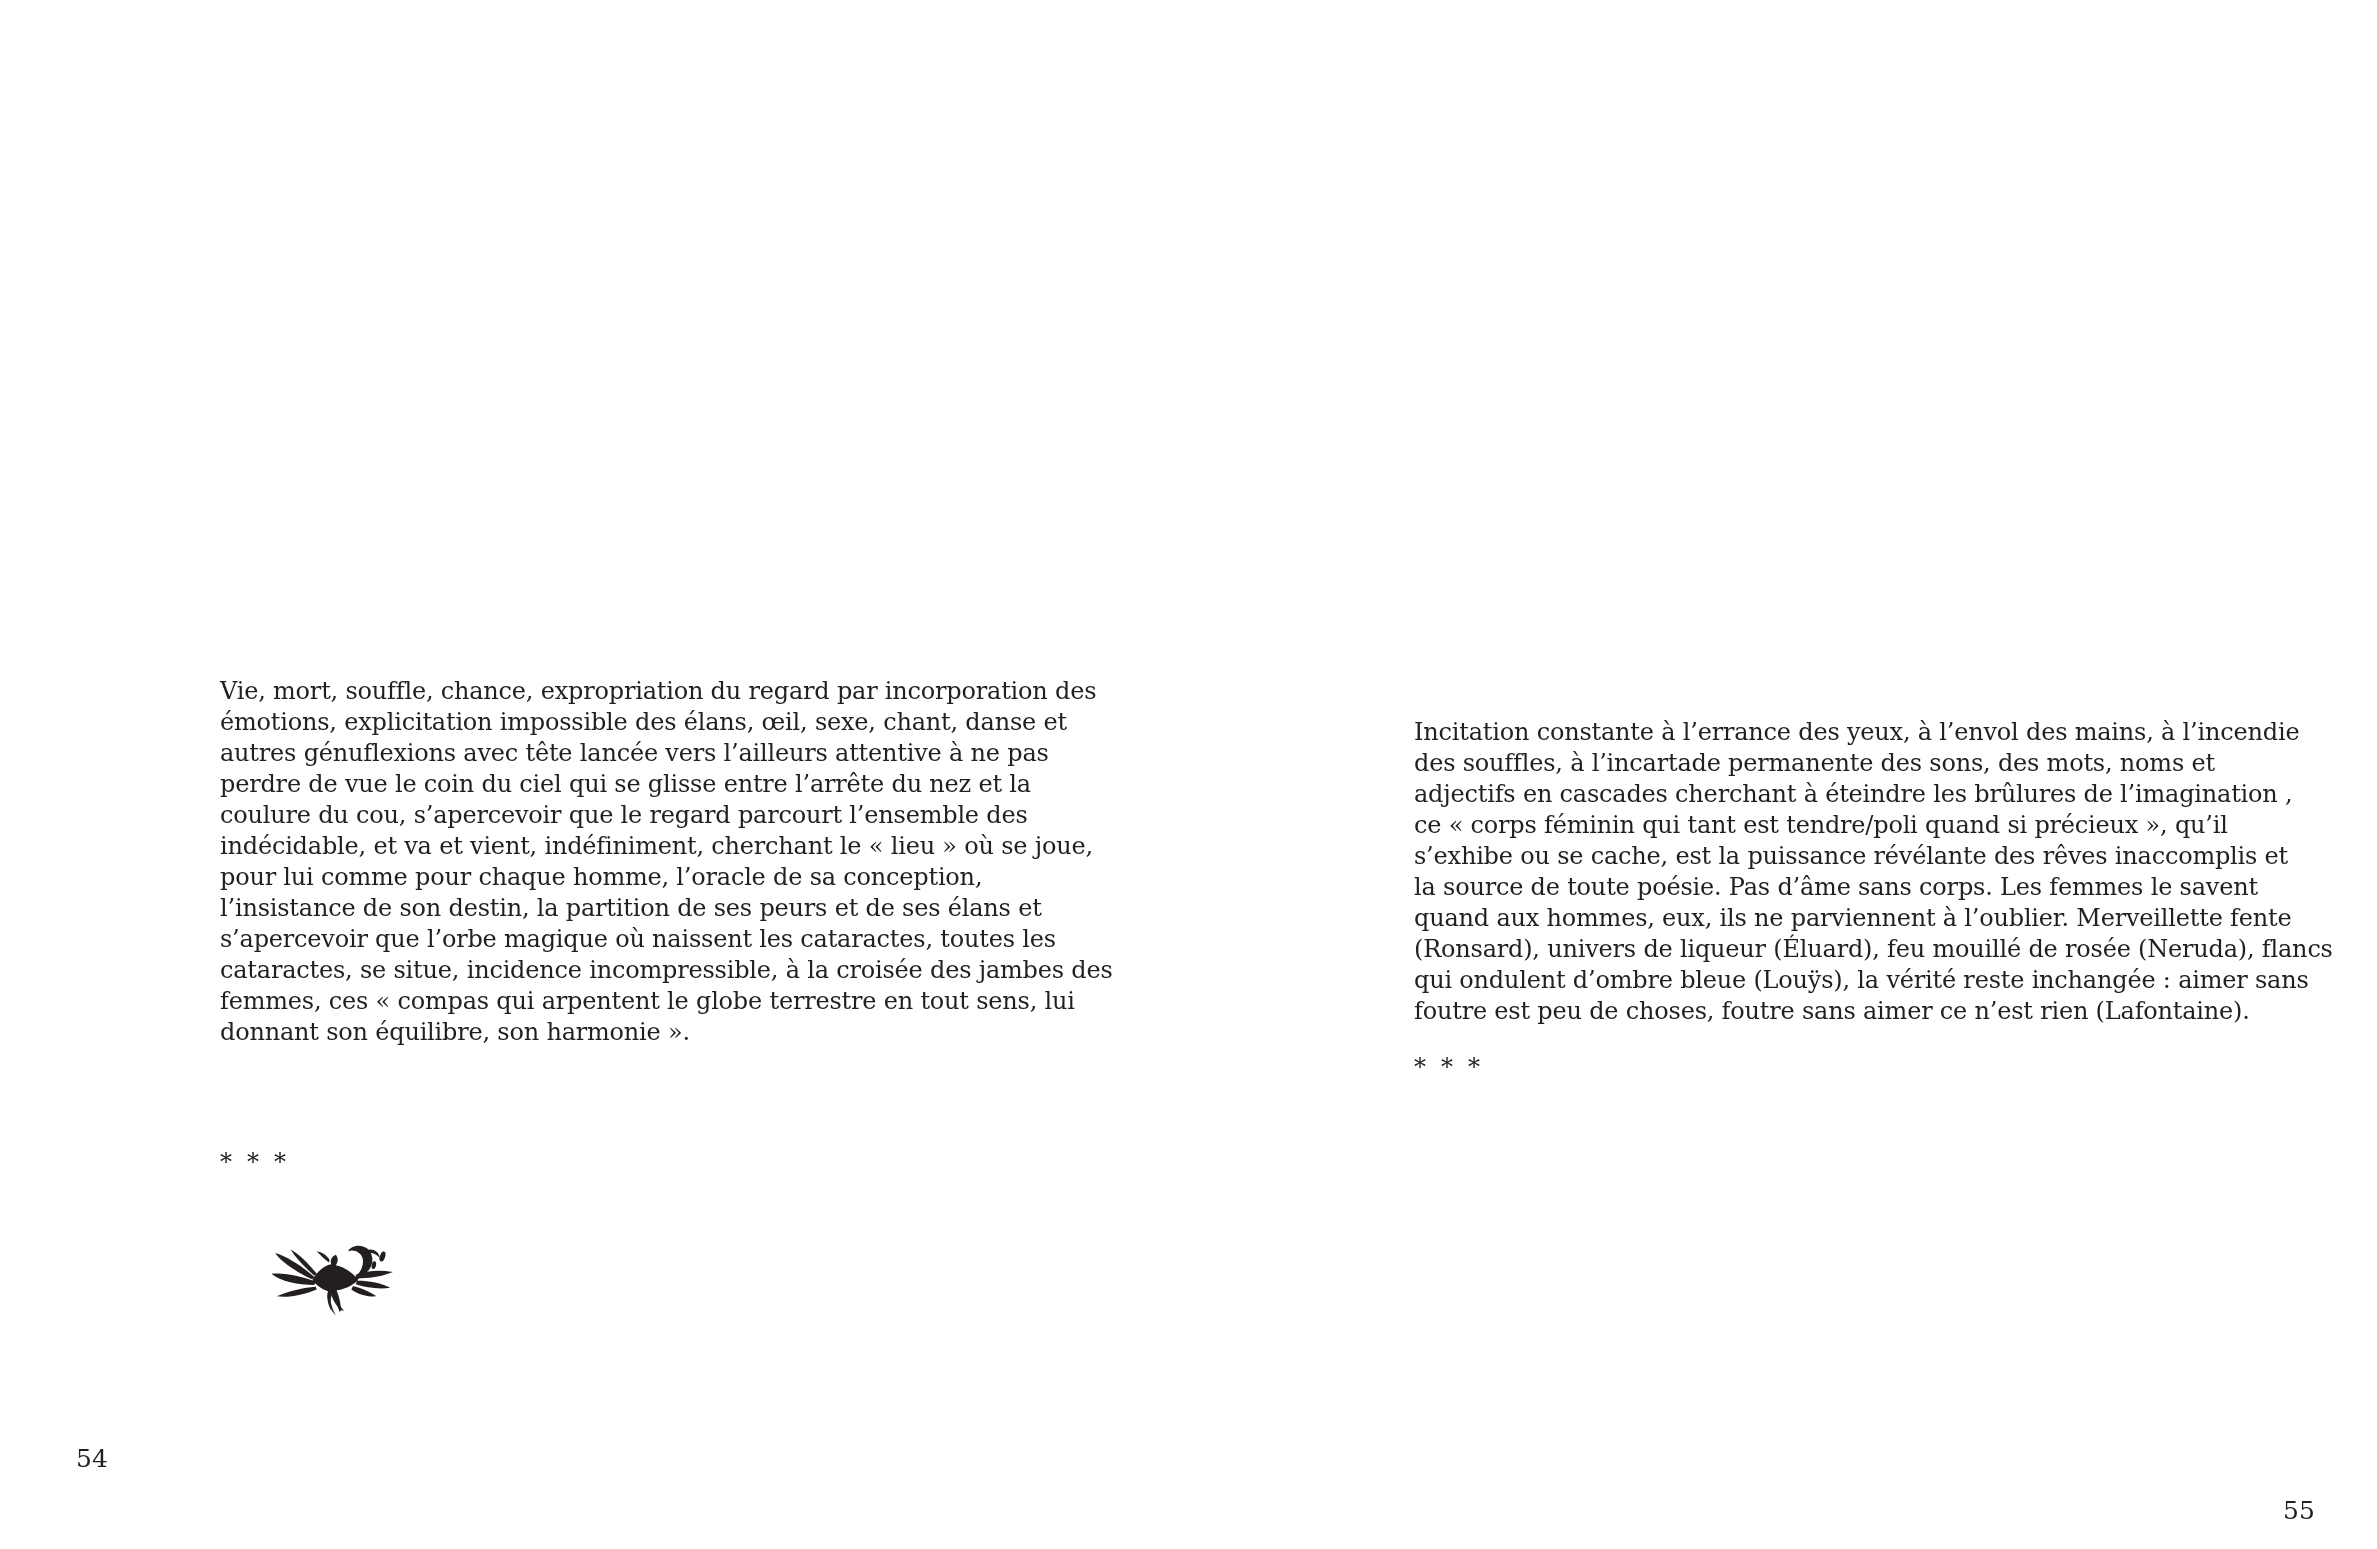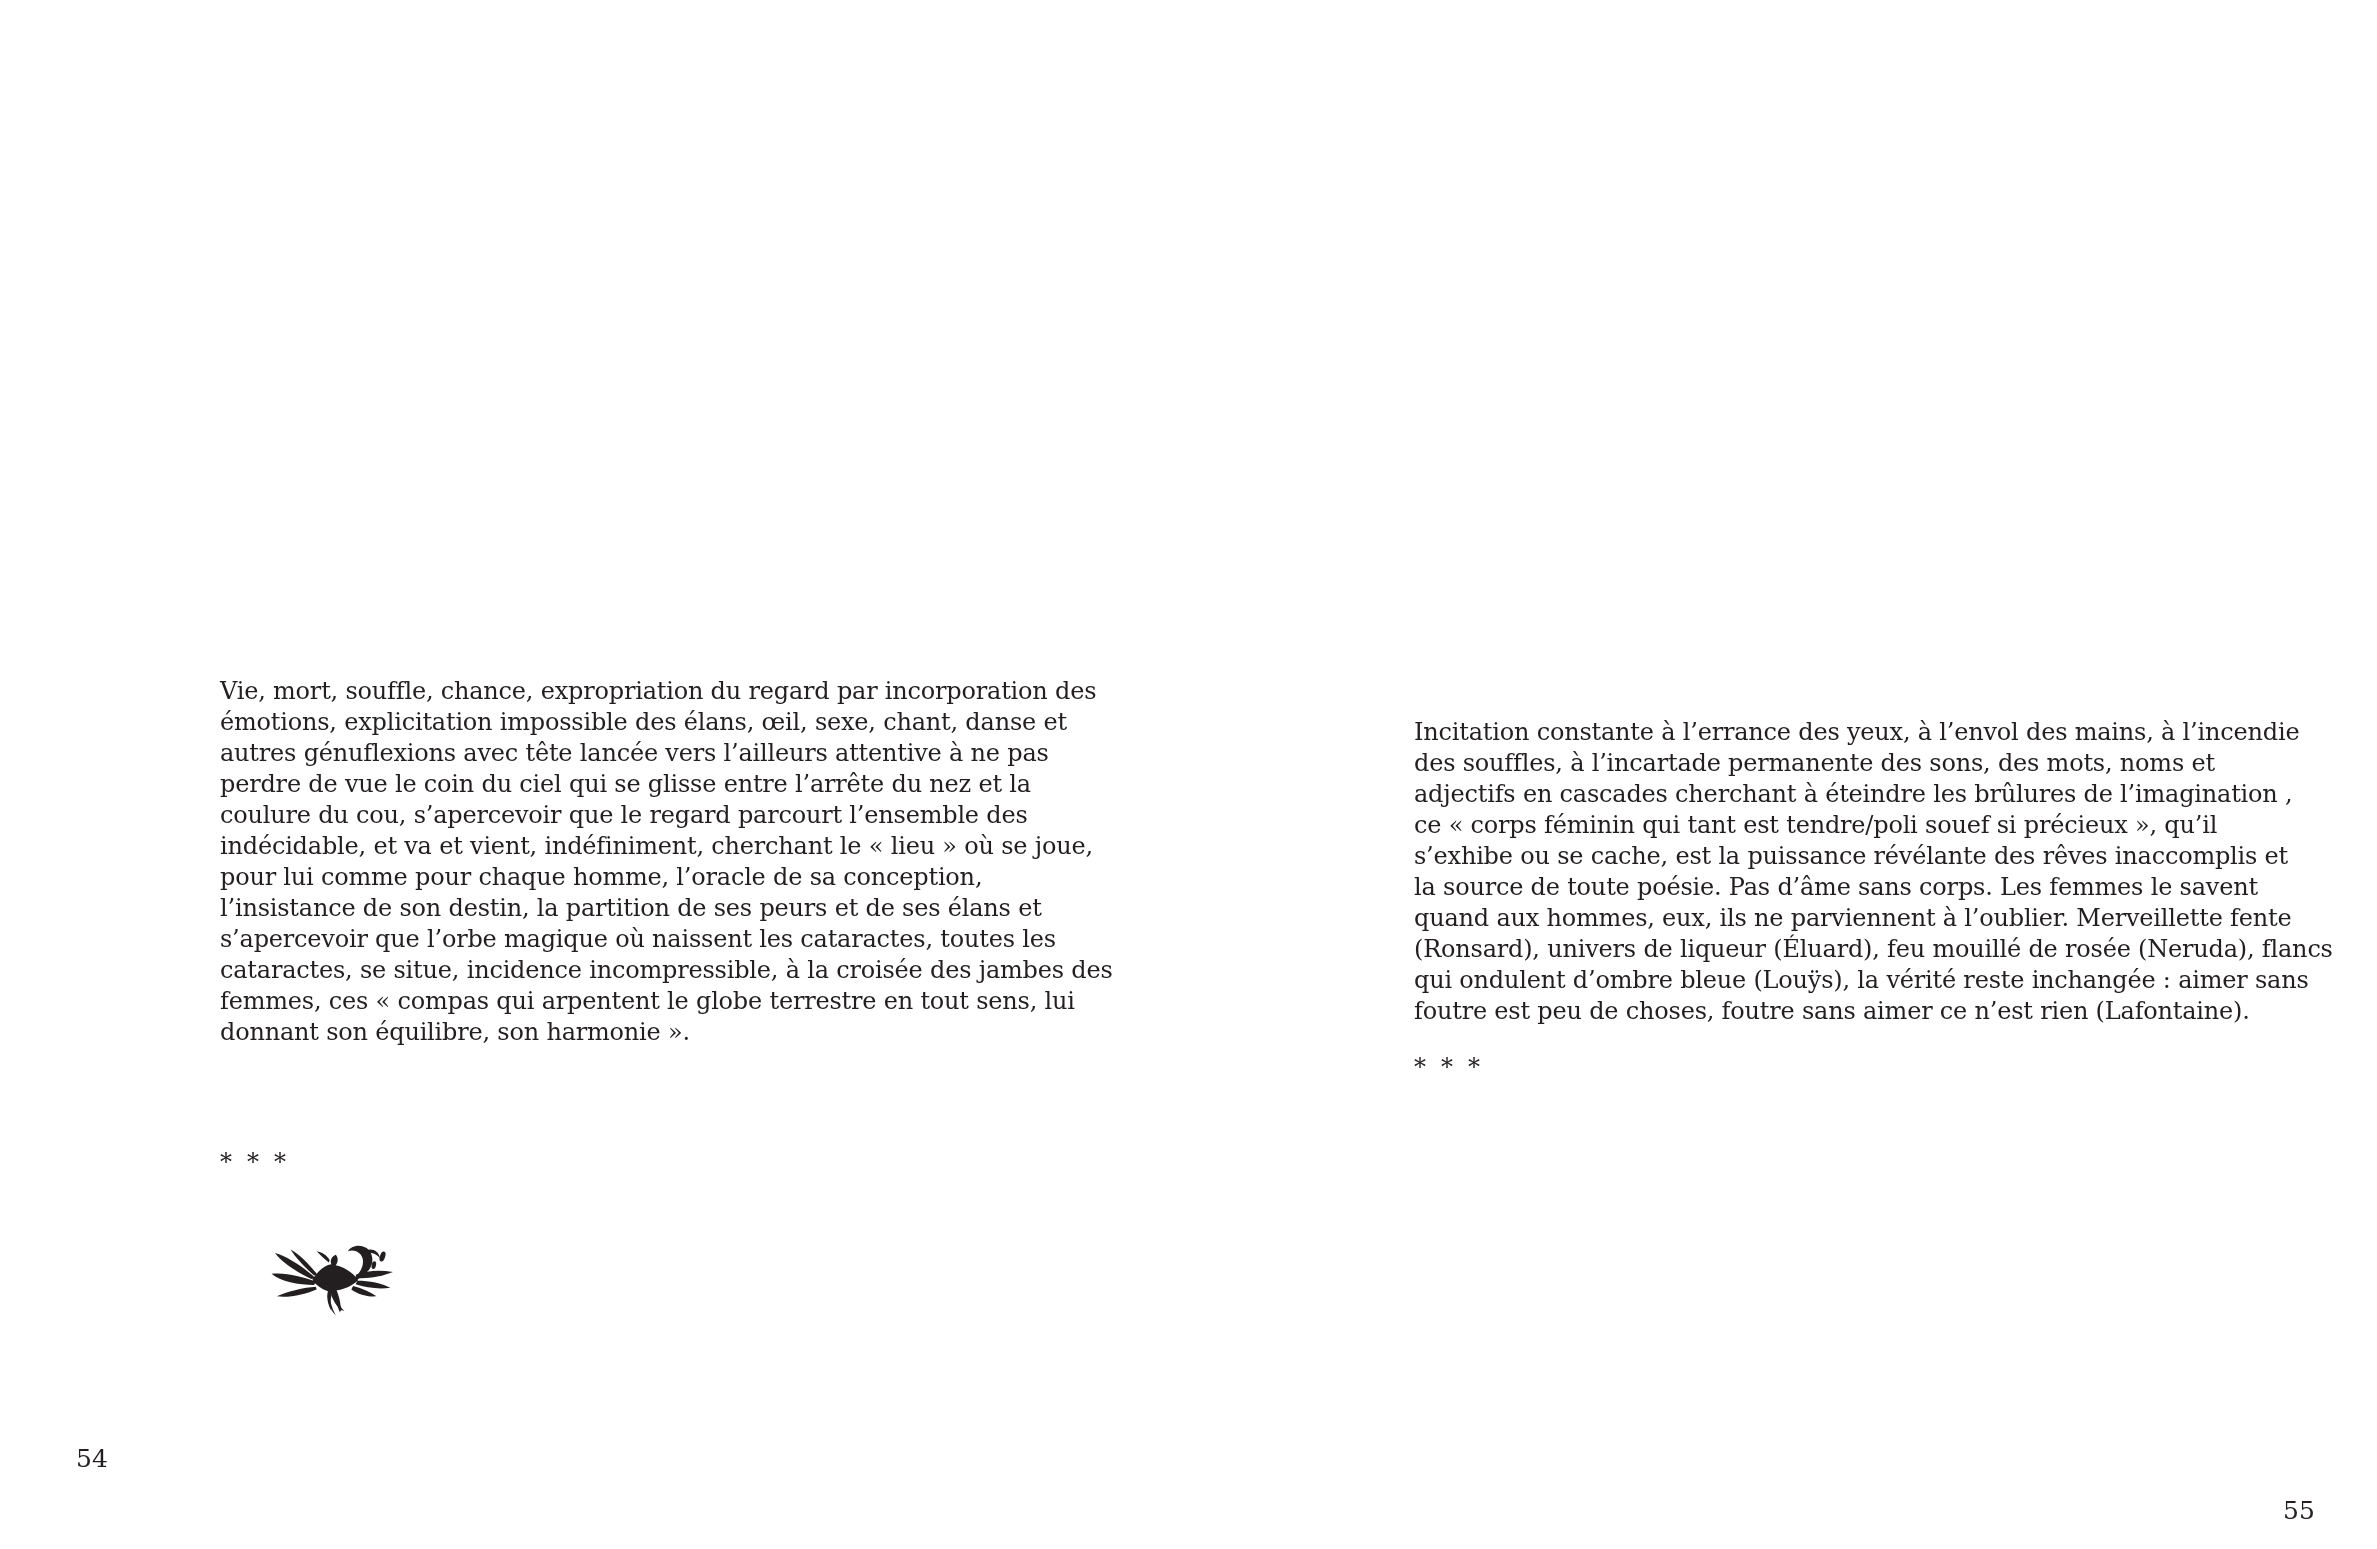--- a/index.html
+++ b/index.html
@@ -114,21 +114,21 @@
 
     <div class="page-number" style="left:76px; top:1448px;">54</div>
   </section>
 
   <section class="page page-right">
 
     <div class="textblock" style="left:225px; top:717px;">
       <div class="line">Incitation constante à l’errance des yeux, à l’envol des mains, à l’incendie</div>
       <div class="line">des souffles, à l’incartade permanente des sons, des mots, noms et</div>
       <div class="line">adjectifs en cascades cherchant à éteindre les brûlures de l’imagination ,</div>
-      <div class="line">ce « corps féminin qui tant est tendre/poli souef si précieux », qu’il</div>
+      <div class="line">ce « corps féminin qui tant est tendre/poli quand si précieux », qu’il</div>
       <div class="line">s’exhibe ou se cache, est la puissance révélante des rêves inaccomplis et</div>
       <div class="line">la source de toute poésie. Pas d’âme sans corps. Les femmes le savent</div>
       <div class="line">quand aux hommes, eux, ils ne parviennent à l’oublier. Merveillette fente</div>
       <div class="line">(Ronsard), univers de liqueur (Éluard), feu mouillé de rosée (Neruda), flancs</div>
       <div class="line">qui ondulent d’ombre bleue (Louÿs), la vérité reste inchangée : aimer sans</div>
       <div class="line">foutre est peu de choses, foutre sans aimer ce n’est rien (Lafontaine).</div>
     </div>
 
     <div class="separator" style="left:225px; top:1054px;">* * *</div>
 

